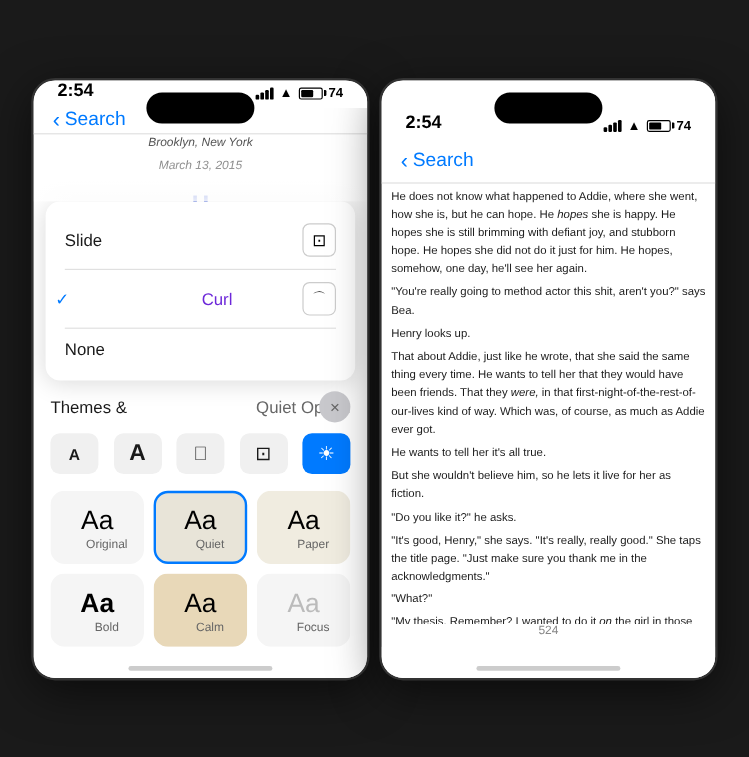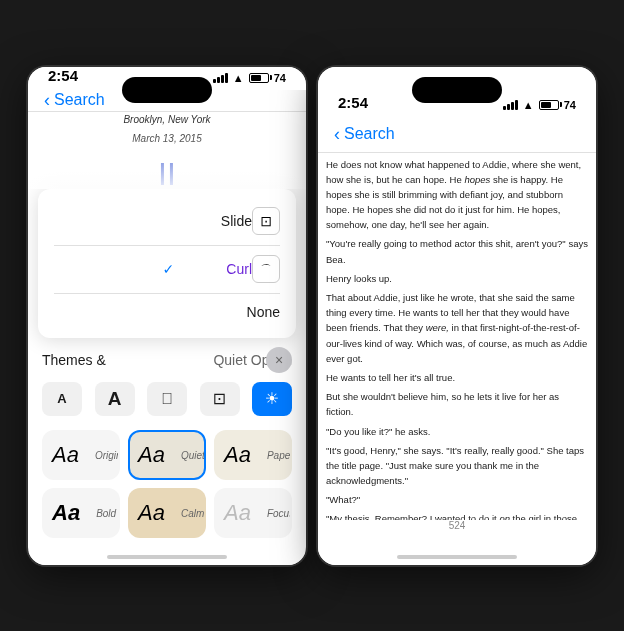--- a/index.html
+++ b/index.html
@@ -145,21 +145,21 @@
       border-radius: 12px;
       margin: 0 10px;
       padding: 8px 0;
       box-shadow: 0 2px 20px rgba(0,0,0,0.15);
     }
 
     .slide-item {
       display: flex;
       align-items: center;
       padding: 10px 16px;
-      justify-content: flex-end;
+      justify-content: space-between;
       font-size: 14px;
     }
 
     .slide-item .label { color: #1a1a1a; }
     .slide-item .icon {
       width: 28px;
       height: 28px;
       border: 1px solid #ccc;
       border-radius: 6px;
       display: flex;
@@ -265,24 +265,23 @@
       grid-template-columns: 1fr 1fr 1fr;
       gap: 8px;
       padding: 8px 14px 14px;
     }
 
     .theme-card {
       border-radius: 12px;
       overflow: hidden;
       border: 2px solid transparent;
       display: flex;
-      flex-direction: row;
+      flex-direction: column;
       align-items: center;
       padding: 10px 8px 8px;
-      font-style: italic;
     }
 
     .theme-card.selected {
       border-color: #007AFF;
     }
 
     .theme-card .aa {
       font-size: 22px;
       font-weight: 400;
       margin-bottom: 2px;

